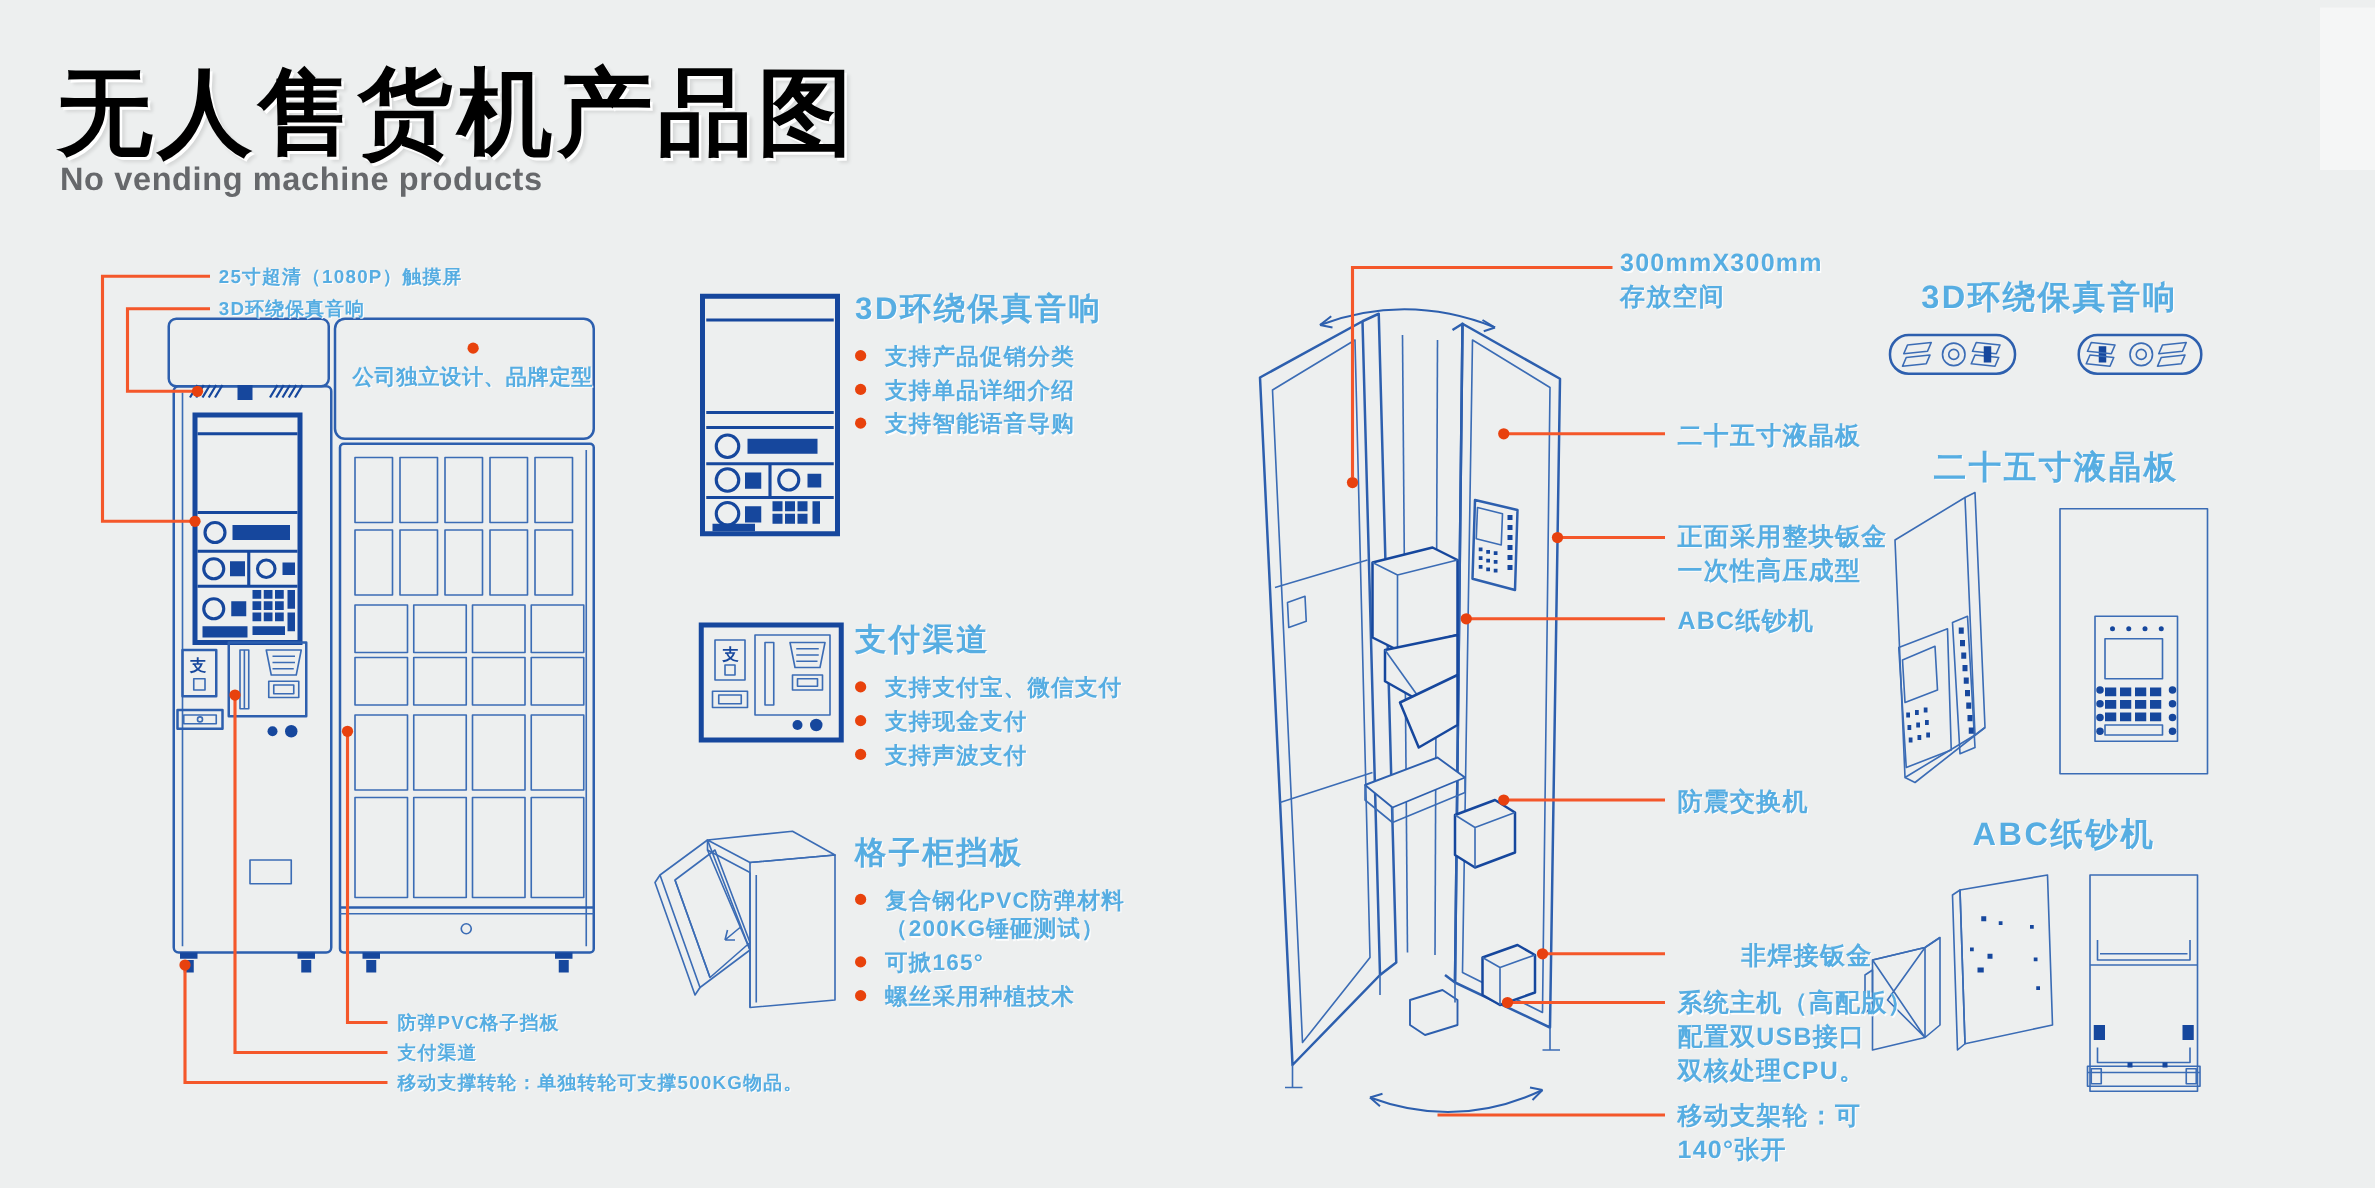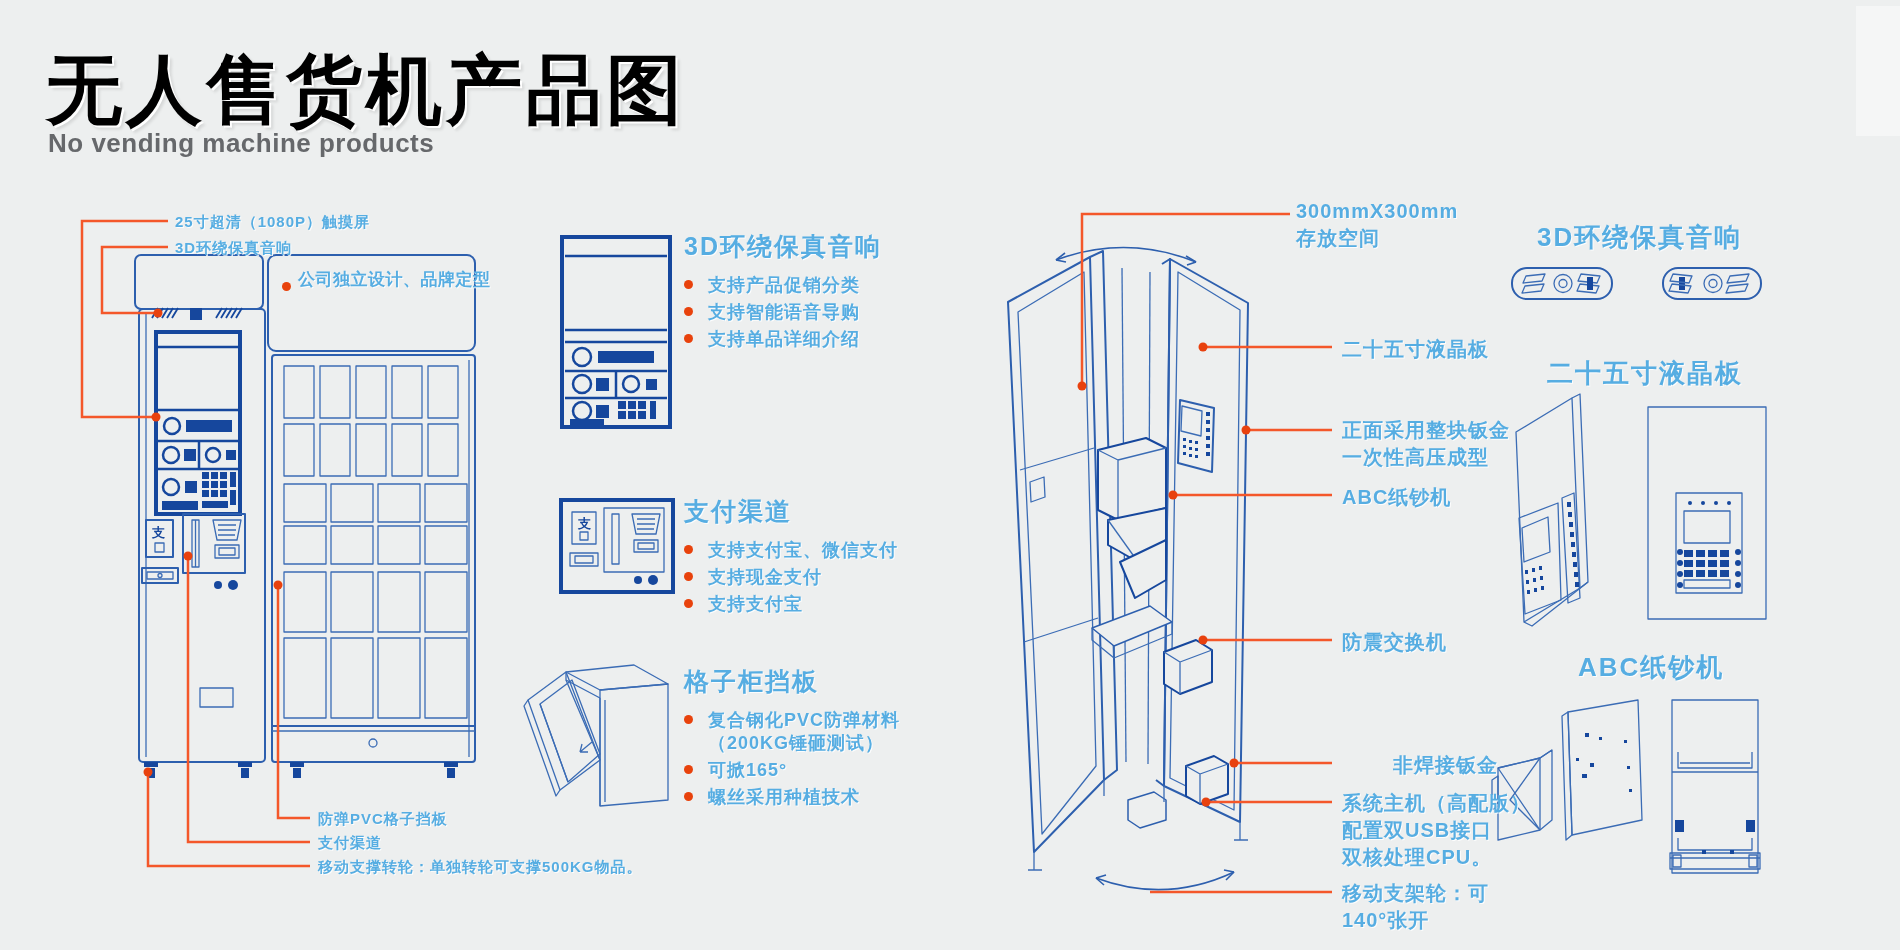--- a/index.html
+++ b/index.html
@@ -21,23 +21,23 @@
     font-size:26px; font-weight:bold; color:#66686b; letter-spacing:0.5px;text-align:right;
   }
   .callout {
     position:absolute; font-size:15px; font-weight:bold; color:#56ade2;
     line-height:24px; letter-spacing:1px; white-space:nowrap;
     text-shadow:1px 1px 0 rgba(255,255,255,0.85);
   }
   .callout.r { font-size:20px; line-height:27px; }
   .ml { white-space:pre-line; }
   .header-note {
-    position:absolute; display:flex; align-items:flex-end; gap:7px;
+    position:absolute; display:flex; align-items:center; gap:7px;
     font-size:17px; font-weight:bold; color:#56ade2; letter-spacing:0.5px;
-    white-space:nowrap; text-shadow:1px 1px 0 rgba(255,255,255,0.85);
+    white-space:nowrap; text-shadow:1px 1px 0 rgba(255,255,255,0.85);flex-direction:column;
   }
   .bdot {
     display:inline-block; width:9px; height:9px; border-radius:50%;
     background:#e8420c; flex:0 0 9px; margin-top:6px;
   }
   .feature { position:absolute; width:360px; }
   .sec-title {
     font-size:25px; font-weight:bold; color:#56ade2; letter-spacing:2px;
     margin-bottom:11px; text-shadow:1px 1px 0 rgba(255,255,255,0.85);
   }
@@ -475,43 +475,43 @@
 
 <section class="feature" style="left:684px;top:230px">
   <h2 class="sec-title">3D环绕保真音响</h2>
   <ul class="bullets">
     <li>
         <i class="bdot"></i>
         <span>支持产品促销分类</span>
       </li>
     <li>
         <i class="bdot"></i>
+        <span>支持单品详细介绍</span>
+      </li>
+    <li>
+        <i class="bdot"></i>
         <span>支持智能语音导购</span>
-      </li>
-    <li>
-        <i class="bdot"></i>
-        <span>支持单品详细介绍</span>
       </li>
   </ul>
 </section>
 
 <section class="feature" style="left:684px;top:495px">
   <h2 class="sec-title">支付渠道</h2>
   <ul class="bullets">
     <li>
         <i class="bdot"></i>
         <span>支持支付宝、微信支付</span>
       </li>
     <li>
         <i class="bdot"></i>
         <span>支持现金支付</span>
       </li>
     <li>
         <i class="bdot"></i>
-        <span>支持支付宝</span>
+        <span>支持声波支付</span>
       </li>
   </ul>
 </section>
 
 <section class="feature" style="left:684px;top:665px">
   <h2 class="sec-title">格子柜挡板</h2>
   <ul class="bullets">
     <li>
         <i class="bdot"></i>
         <span>复合钢化PVC防弹材料

